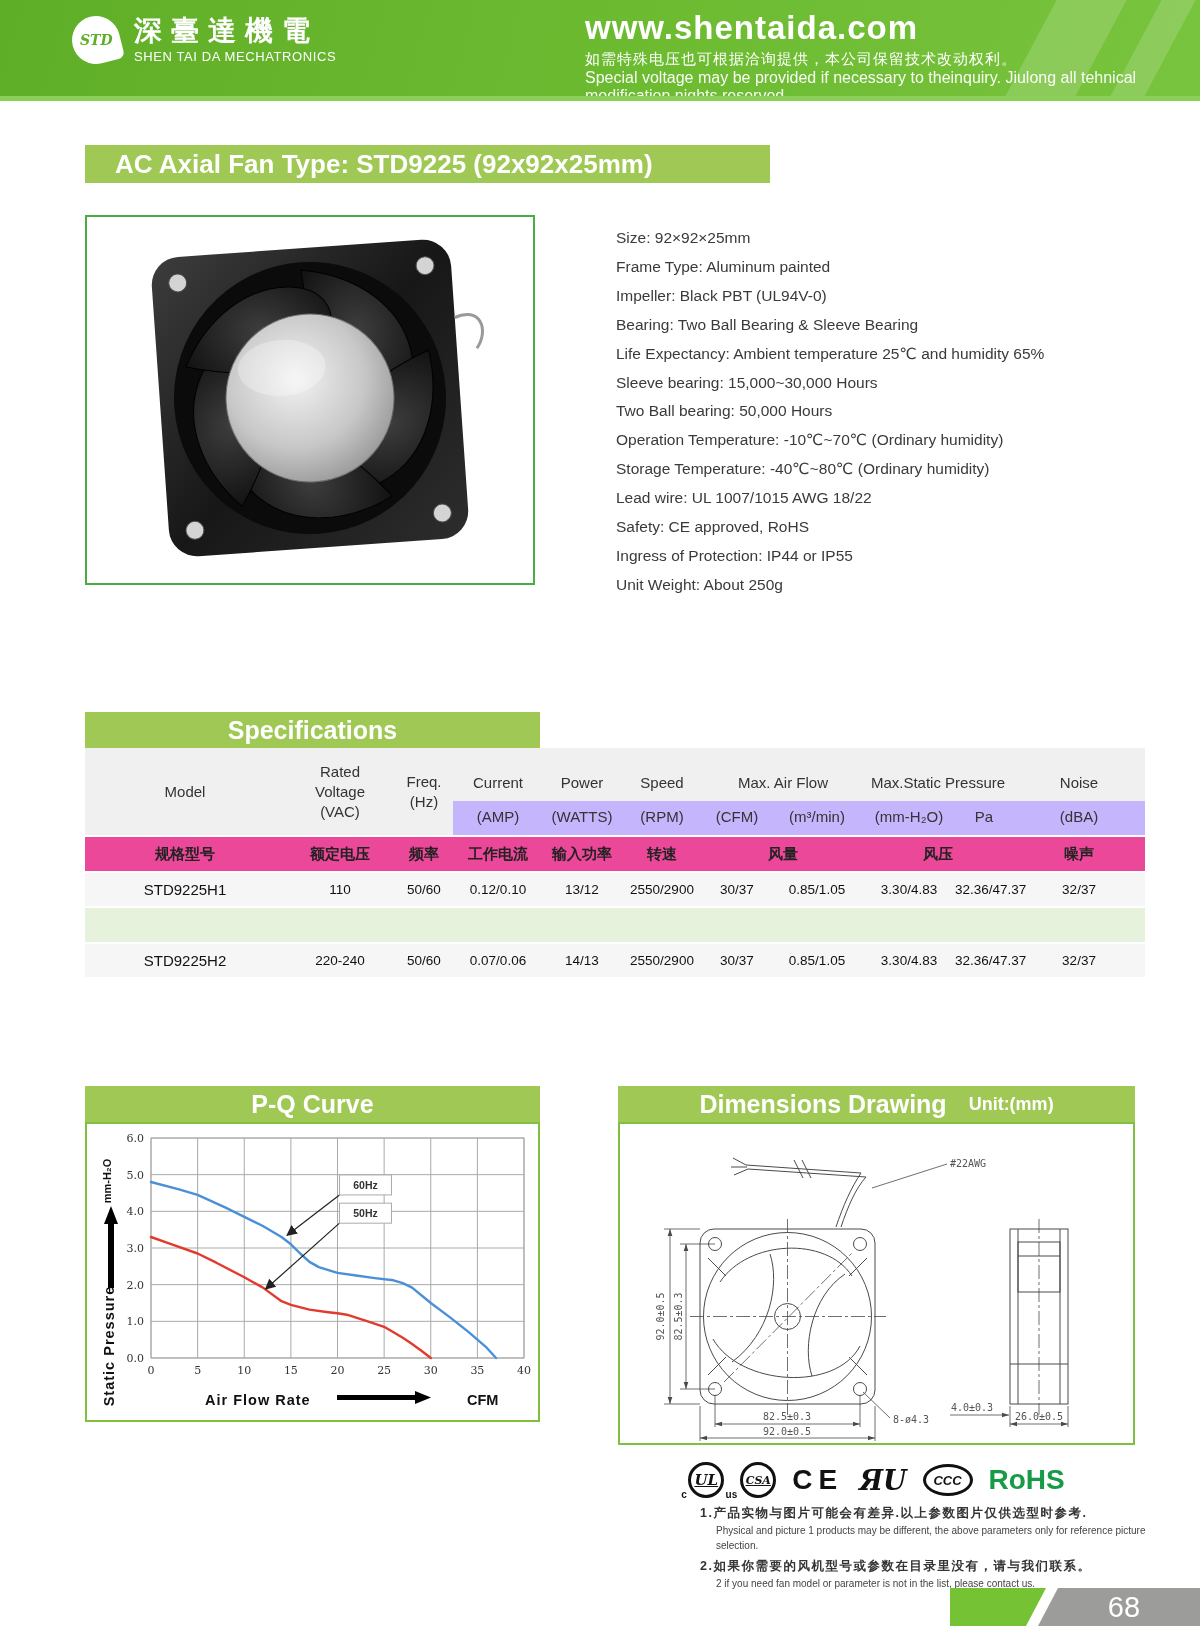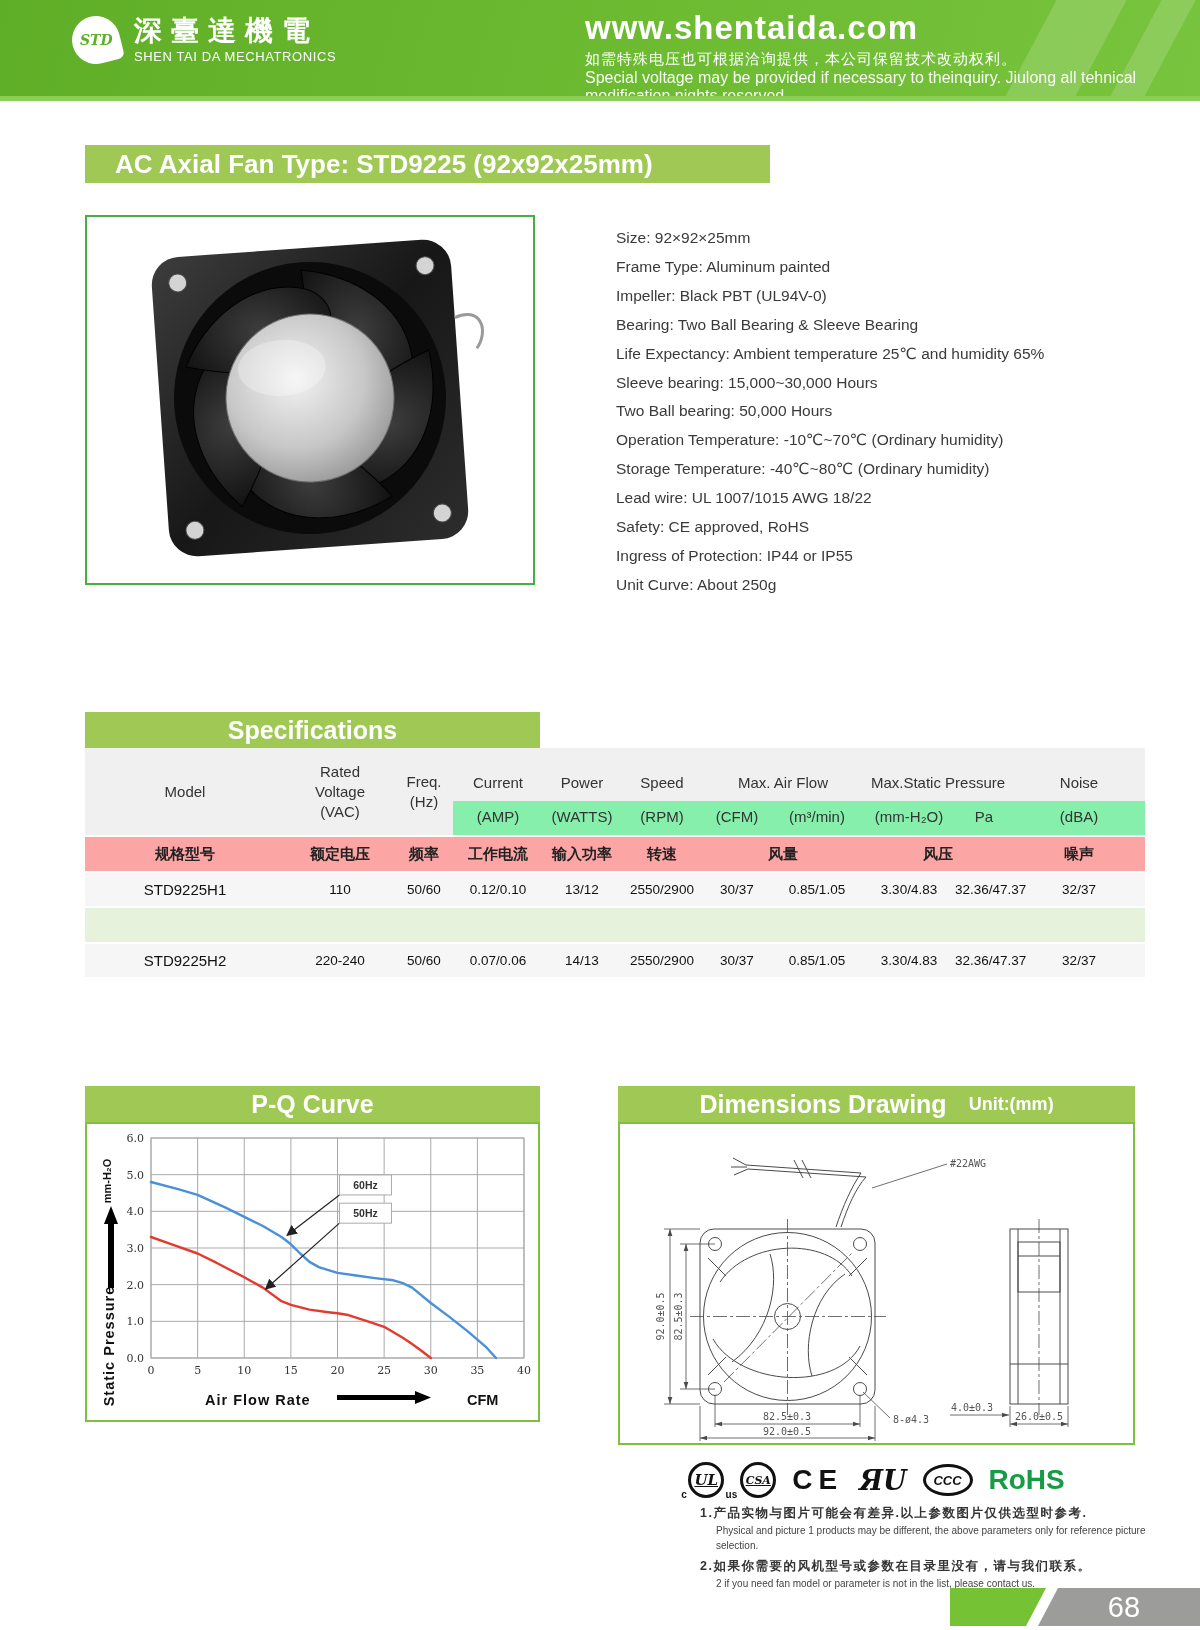--- a/index.html
+++ b/index.html
@@ -38,23 +38,23 @@
     display:flex;align-items:center;justify-content:center;}
   .spec-banner{left:85px;top:712px;width:455px;font-size:25px;}
   .pq-banner{left:85px;top:1086px;width:455px;font-size:25px;}
   .dim-banner{left:618px;top:1086px;width:517px;font-size:25px;}
   .dim-banner .unit{font-size:18px;margin-left:22px;}
 
   
   table.spec{position:absolute;left:85px;top:748px;width:1060px;border-collapse:collapse;table-layout:fixed;}
   table.spec th,table.spec td{font-weight:normal;text-align:center;vertical-align:middle;padding:0;border:0;}
   tr.head1 th{background:#f0f0f0;font-size:15px;color:#333;height:37px;padding-top:16px;}
-  tr.head2 th{background:#86efac;font-size:15px;color:#333;height:30px;padding-bottom:4px;}
+  tr.head2 th{background:#c4b5fd;font-size:15px;color:#333;height:30px;padding-bottom:4px;}
   tr.head1 th[rowspan]{padding:0;}
-  tr.cnrow td{background:#fca5a5;font-size:15px;font-weight:bold;color:#222;height:34px;border-top:2px solid #fff;margin-left:16px;}
+  tr.cnrow td{background:#ec4899;font-size:15px;font-weight:bold;color:#222;height:34px;border-top:2px solid #fff;margin-left:16px;}
   tr.datarow td{background:#f6f6f6;font-size:13.5px;color:#111;height:33px;border-top:2px solid #fff;}
   tr.datarow td.model{font-size:15px;}
   tr.spacer td{background:#e7f2dc;height:34px;border-top:2px solid #fff;}
   .mlh{line-height:20px;}
 
   
   .pq-box{position:absolute;left:85px;top:1122px;width:455px;height:300px;border:2px solid #7fc041;box-sizing:border-box;background:#fff;}
 
   
   .dim-box{position:absolute;left:618px;top:1122px;width:517px;height:323px;border:2px solid #7fc041;box-sizing:border-box;background:#fff;}
@@ -158,21 +158,21 @@
     <div>Impeller: Black PBT (UL94V-0)</div>
     <div>Bearing: Two Ball Bearing &amp; Sleeve Bearing</div>
     <div>Life Expectancy: Ambient temperature 25℃ and humidity 65%</div>
     <div>Sleeve bearing: 15,000~30,000 Hours</div>
     <div>Two Ball bearing: 50,000 Hours</div>
     <div>Operation Temperature: -10℃~70℃ (Ordinary humidity)</div>
     <div>Storage Temperature: -40℃~80℃ (Ordinary humidity)</div>
     <div>Lead wire: UL 1007/1015 AWG 18/22</div>
     <div>Safety: CE approved, RoHS</div>
     <div>Ingress of Protection: IP44 or IP55</div>
-    <div>Unit Curve: About 250g</div>
+    <div>Unit Weight: About 250g</div>
   </div>
 
   <div class="sec-banner spec-banner">Specifications</div>
 
   <table class="spec">
     <colgroup>
       <col style="width:200px">
         <col style="width:110px">
         <col style="width:58px">
         <col style="width:90px">

